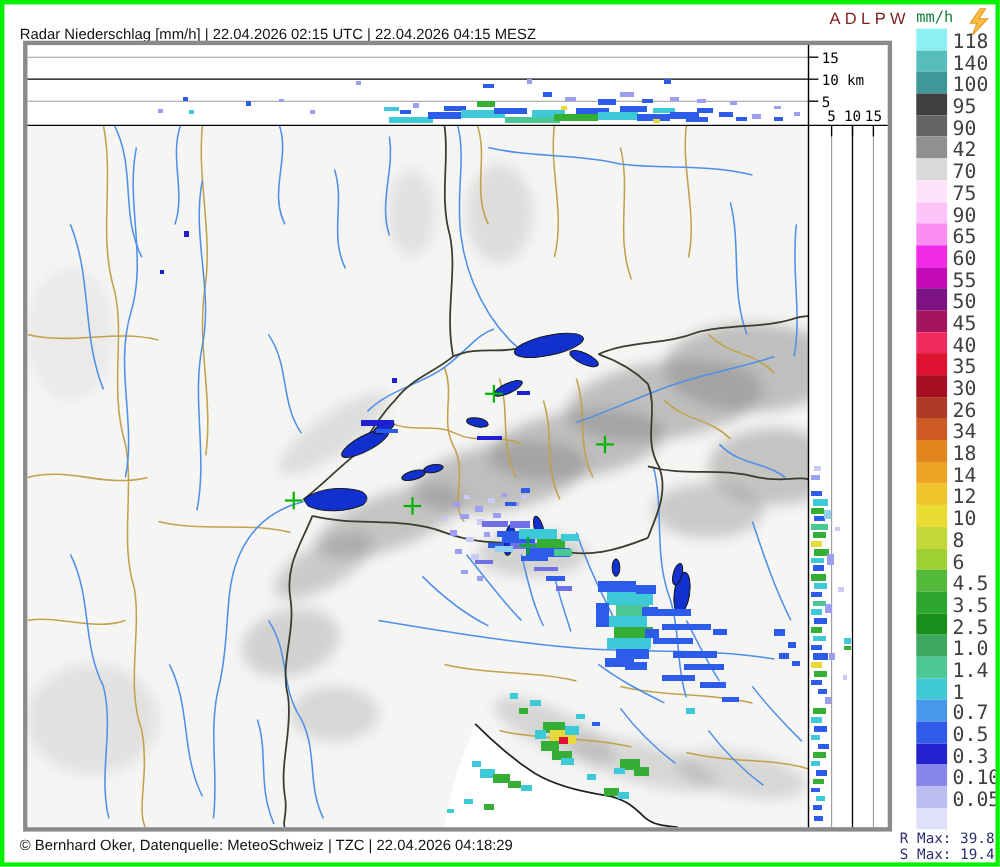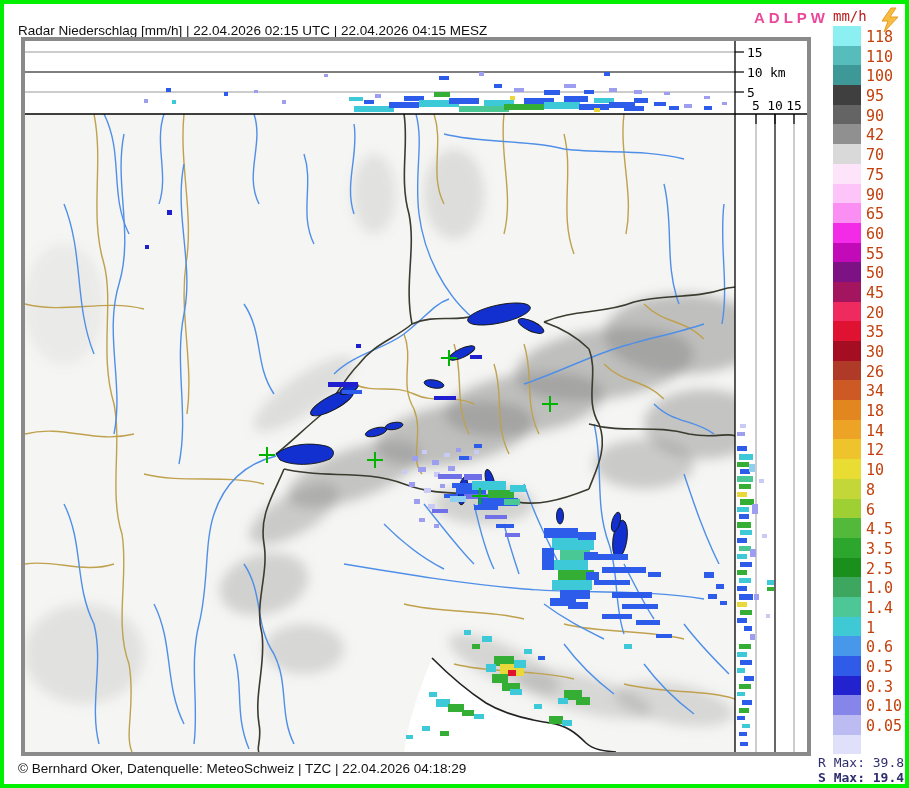--- a/index.html
+++ b/index.html
@@ -1,28 +1,28 @@
 <!DOCTYPE html>
 <html><head>
 <meta charset="utf-8">
 <style>
   html,body{margin:0;padding:0;background:#ffffff;}
   .page{position:relative;width:909px;height:788px;background:#ffffff;
         border:4px solid #00f000;box-sizing:border-box;overflow:hidden;
         font-family:"Liberation Sans",sans-serif;}
   .titlebar{position:absolute;left:14px;top:19px;font-size:13.5px;color:#111;}
-  .watermark{position:absolute;left:750px;top:5px;font-size:15px;font-weight:bold;
-             letter-spacing:4px;color:#ec4899;}
-  .unit-label{position:absolute;left:829px;top:4px;font-size:14px;color:#b91c1c;
+  .watermark{position:absolute;left:750px;top:5px;font-size:15px;font-weight:normal;
+             letter-spacing:4px;color:#7f1d1d;}
+  .unit-label{position:absolute;left:829px;top:4px;font-size:14px;color:#15803d;
               font-family:"DejaVu Sans Mono",monospace;}
   .bolt{position:absolute;left:874px;top:3px;}
   .legend{position:absolute;left:829px;top:22px;}
   .legend-row{height:19.7px;position:relative;}
   .legend-row .sw{position:absolute;left:0;top:0;width:28px;height:19.7px;}
-  .legend-row .lb{position:absolute;left:33px;top:2px;font-size:15px;color:#c2410c;
+  .legend-row .lb{position:absolute;left:33px;top:2px;font-size:18px;color:#404040;
                   font-family:"DejaVu Sans Mono",monospace;white-space:nowrap;}
   .maxline{position:absolute;left:814px;font-size:13px;color:#2e2e6e;
            font-family:"DejaVu Sans Mono",monospace;white-space:nowrap;}
   .footer{position:absolute;left:14px;top:757px;font-size:13.5px;color:#111;text-align:center;}
   svg text{font-family:"DejaVu Sans Mono",monospace;font-size:13px;fill:#000;}
   .cells rect{shape-rendering:crispEdges;}
 </style>
 </head>
 <body>
 
@@ -36,21 +36,21 @@
     <polygon points="13,1 4,14 10,14 6,25 20,10 12,10 18,1" fill="#f6bd42" stroke="#e79b23" stroke-width="1"></polygon>
   </svg>
 
   <div class="legend" id="legend-scale">
       <div class="legend-row">
         <div class="sw" style="background: rgb(140, 239, 242);"></div>
         <span class="lb">118</span>
       </div>
       <div class="legend-row">
         <div class="sw" style="background: rgb(87, 188, 188);"></div>
-        <span class="lb">110</span>
+        <span class="lb">140</span>
       </div>
       <div class="legend-row">
         <div class="sw" style="background: rgb(63, 152, 152);"></div>
         <span class="lb">100</span>
       </div>
       <div class="legend-row">
         <div class="sw" style="background: rgb(63, 63, 63);"></div>
         <span class="lb">95</span>
       </div>
       <div class="legend-row">
@@ -88,21 +88,21 @@
       <div class="legend-row">
         <div class="sw" style="background: rgb(124, 18, 131);"></div>
         <span class="lb">50</span>
       </div>
       <div class="legend-row">
         <div class="sw" style="background: rgb(163, 21, 95);"></div>
         <span class="lb">45</span>
       </div>
       <div class="legend-row">
         <div class="sw" style="background: rgb(238, 42, 94);"></div>
-        <span class="lb">20</span>
+        <span class="lb">40</span>
       </div>
       <div class="legend-row">
         <div class="sw" style="background: rgb(224, 18, 50);"></div>
         <span class="lb">35</span>
       </div>
       <div class="legend-row">
         <div class="sw" style="background: rgb(165, 13, 34);"></div>
         <span class="lb">30</span>
       </div>
       <div class="legend-row">
@@ -156,21 +156,21 @@
       <div class="legend-row">
         <div class="sw" style="background: rgb(76, 199, 149);"></div>
         <span class="lb">1.4</span>
       </div>
       <div class="legend-row">
         <div class="sw" style="background: rgb(63, 201, 212);"></div>
         <span class="lb">1</span>
       </div>
       <div class="legend-row">
         <div class="sw" style="background: rgb(71, 151, 234);"></div>
-        <span class="lb">0.6</span>
+        <span class="lb">0.7</span>
       </div>
       <div class="legend-row">
         <div class="sw" style="background: rgb(47, 91, 232);"></div>
         <span class="lb">0.5</span>
       </div>
       <div class="legend-row">
         <div class="sw" style="background: rgb(34, 34, 207);"></div>
         <span class="lb">0.3</span>
       </div>
       <div class="legend-row">
@@ -179,21 +179,21 @@
       </div>
       <div class="legend-row">
         <div class="sw" style="background: rgb(188, 188, 242);"></div>
         <span class="lb">0.05</span>
       </div>
       <div class="legend-row">
         <div class="sw" style="background: rgb(224, 224, 250);"></div>
       </div>
     </div>
   <div class="maxline" style="top:751px;">R Max: 39.8</div>
-  <div class="maxline" style="top:766px;font-weight:bold;">S Max: 19.4</div>
+  <div class="maxline" style="top:766px;">S Max: 19.4</div>
 
   <svg width="909" height="788" style="position:absolute;left:0;top:0;">
     <defs>
       <filter id="blur6" x="-40%" y="-40%" width="180%" height="180%">
           <feGaussianBlur stdDeviation="6"></feGaussianBlur>
         </filter>
       <clipPath id="clip-map">
           <rect x="21" y="110" width="710" height="638"></rect>
         </clipPath>
       <clipPath id="clip-top">

